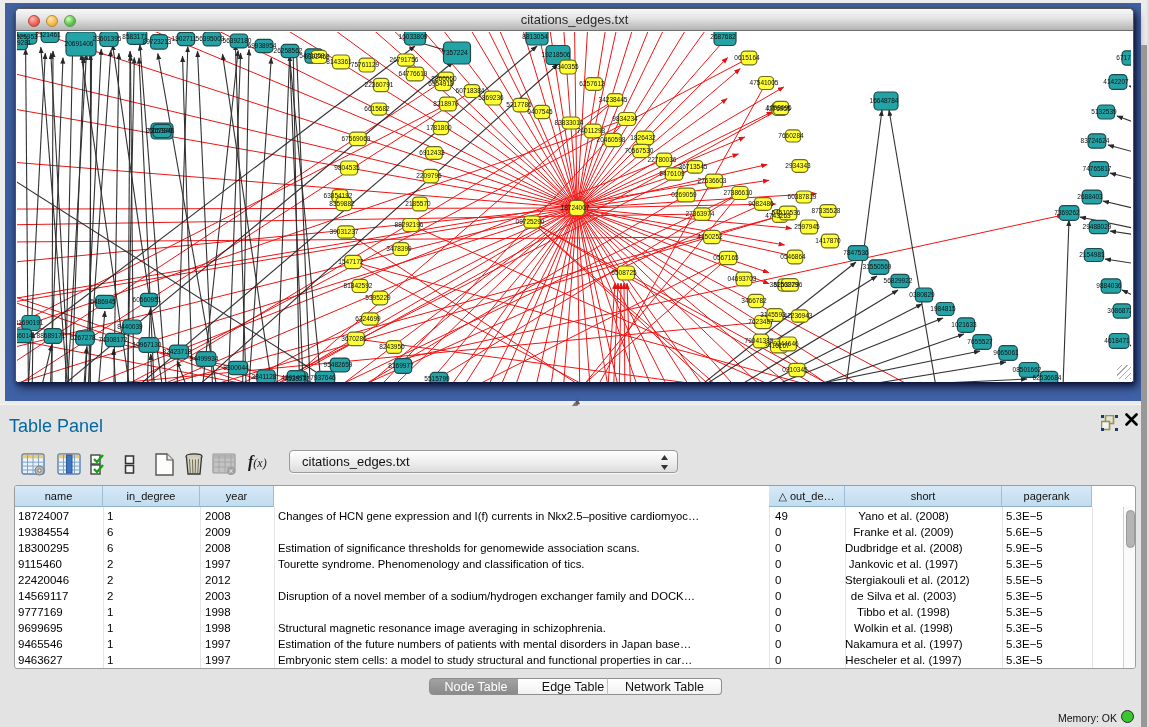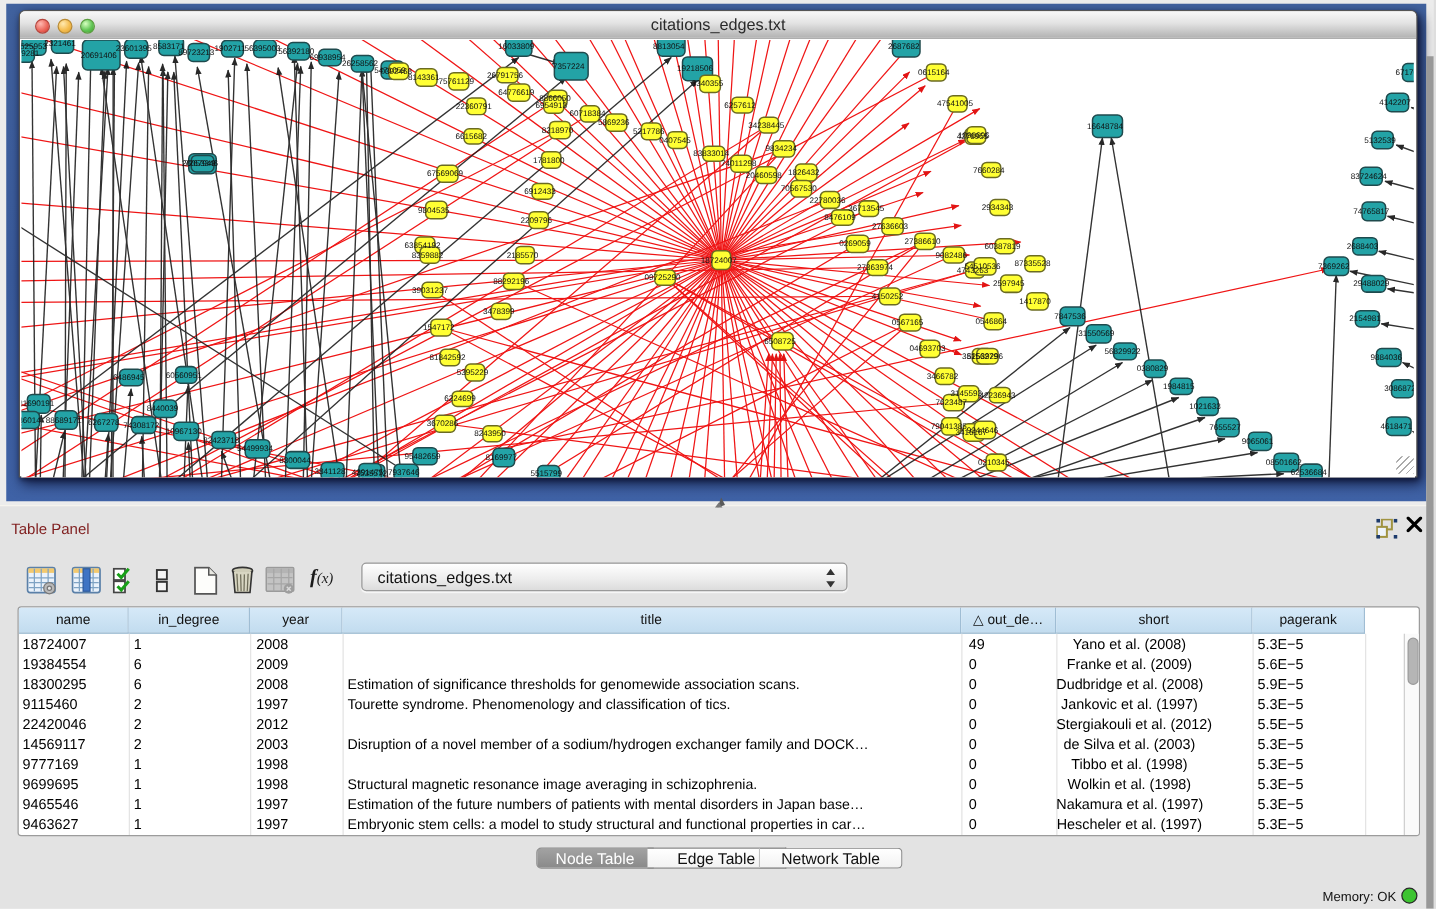--- a/index.html
+++ b/index.html
@@ -11,21 +11,21 @@
 #tl1{left:12px;background:radial-gradient(circle at 35% 30%,#ffb8b0,#ec6a5e 55%,#d0342a);border:1px solid #b5443c}
 #tl2{left:30px;background:radial-gradient(circle at 35% 30%,#ffe9b0,#f5bd4f 55%,#d9a032);border:1px solid #b98a32}
 #tl3{left:48px;background:radial-gradient(circle at 35% 30%,#d6ffc0,#61c555 55%,#3da12f);border:1px solid #5a9e3e}
 #wtitle{position:absolute;top:0;left:0;width:100%;text-align:center;font-size:13px;line-height:22px;color:#2a2a2a}
 #gfx{position:absolute;left:1px;top:23px;width:1115px;height:350px;background:#fff;overflow:hidden}
 
 #rstrip1{position:absolute;left:1141px;top:45px;width:6px;height:682px;background:#989898;z-index:9}
 #rstrip2{position:absolute;left:1147px;top:0px;width:2px;height:727px;background:#dedede;z-index:9}
 
 #tablepanel{position:absolute;left:0;top:404px;width:1149px;height:323px;background:#e3e3e3;border-top:1px solid #f6f4ee}
-#tp-title{position:absolute;left:9px;top:11px;font-size:12px;color:#7f1d1d}
+#tp-title{position:absolute;left:9px;top:11px;font-size:18px;color:#0369a1}
 
 
 #toolbar{position:absolute;left:14px;top:44px;height:30px}
 
 #dd{position:absolute;left:289px;top:45px;width:389px;height:23px;border:1px solid #9a9a9a;border-radius:4px;background:linear-gradient(180deg,#ffffff,#ececec 60%,#dcdcdc);box-shadow:0 1px 1px rgba(255,255,255,.8)}
 #dd .t{position:absolute;left:12px;top:0;line-height:22px;font-size:13px;color:#111}
 
 #tbl{position:absolute;left:14px;top:80px;width:1122px;height:184px;background:#fff;border:1px solid #9c9c9c;border-radius:3px;overflow:hidden}
 .hdr{position:absolute;top:0;height:21px;background:linear-gradient(180deg,#d6e9f8,#c2dcEF);border-right:1px solid #9fbdd4;border-bottom:1px solid #8fb2cc;font-size:11px;text-align:center;line-height:21px;color:#111}
 .cv{position:absolute;top:21px;bottom:0;width:1px;background:#e4e4e4}
@@ -637,35 +637,35 @@
         <div class="t">citations_edges.txt</div>
       <svg style="position:absolute;right:8px;top:4px" width="9" height="15" viewBox="0 0 9 15">
           <path d="M4.5 0 L8 5 L1 5 z" fill="#333"></path>
           <path d="M4.5 15 L8 10 L1 10 z" fill="#333"></path>
         </svg>
       </div>
     <div id="tbl">
         <div class="hdr" style="left:0px;width:88px">name</div>
 <div class="hdr" style="left:88px;width:97px">in_degree</div>
 <div class="hdr" style="left:185px;width:74px">year</div>
-<div class="hdr" style="left:259px;width:495px">title</div>
 <div class="hdr" style="left:754px;width:76px">△ out_de…</div>
 <div class="hdr" style="left:830px;width:157px">short</div>
 <div class="hdr" style="left:987px;width:90px">pagerank</div>
 <div class="cv" style="left:88px"></div>
 <div class="cv" style="left:185px"></div>
 <div class="cv" style="left:259px"></div>
 <div class="cv" style="left:754px"></div>
 <div class="cv" style="left:830px"></div>
 <div class="cv" style="left:987px"></div>
 <div class="cv" style="left:1077px"></div>
 <div class="row" style="left:0;top:22px;width:1108px">
 <div class="c" style="left:3px;width:85px">18724007</div>
 <div class="c" style="left:92px;width:93px">1</div>
 <div class="c" style="left:190px;width:69px">2008</div>
+<div class="c" style="left:263px;width:491px;font-size:11.3px">Changes of HCN gene expression and I(f) currents in Nkx2.5–positive cardiomyoc…</div>
 <div class="c" style="left:760px;width:70px">49</div>
 <div class="c" style="left:830px;width:117px;text-align:center;overflow:visible">Yano et al. (2008)</div>
 <div class="c" style="left:991px;width:86px">5.3E−5</div>
 </div>
 <div class="row" style="left:0;top:38px;width:1108px">
 <div class="c" style="left:3px;width:85px">19384554</div>
 <div class="c" style="left:92px;width:93px">6</div>
 <div class="c" style="left:190px;width:69px">2009</div>
 <div class="c" style="left:760px;width:70px">0</div>
 <div class="c" style="left:830px;width:117px;text-align:center;overflow:visible">Franke et al. (2009)</div>

